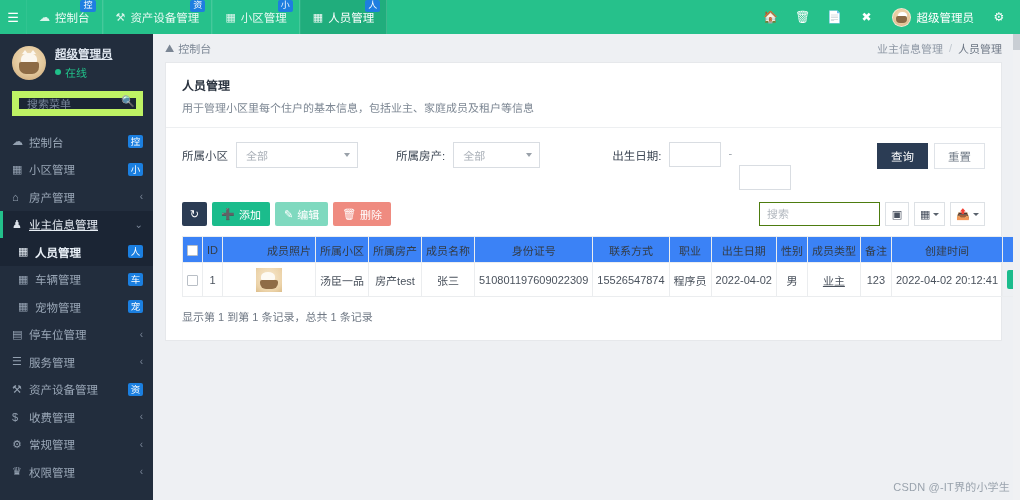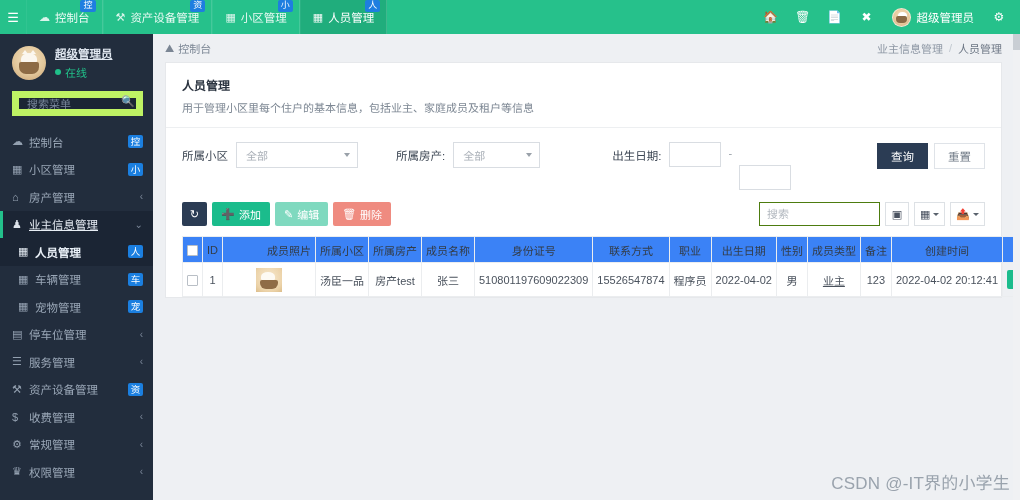--- a/index.html
+++ b/index.html
@@ -261,21 +261,21 @@
     display: inline-flex; align-items: center; justify-content: center;
     font-size: 9.5px; cursor: pointer;
   }
   .abtn-edit { background: #1bbc8c; }
   .abtn-del { background: #ea4c3b; }
 
   .tfoot { padding: 11px 16px 16px; font-size: 11px; color: #6f7884; }
 
   .watermark {
     position: absolute; right: 10px; bottom: 6px;
-    font-size: 17px; color: #9aa3ad; letter-spacing: .2px;
+    font-size: 11px; color: #9aa3ad; letter-spacing: .2px;
   }
   .scroll-tick {
     position: absolute; right: 0; top: 34px; width: 7px; height: 16px;
     background: #c9ced4;
   }
   .scroll-track {
     position: absolute; right: 0; top: 34px; bottom: 0; width: 7px; background: #f0f1f3;
   }
 </style>
 </head>
@@ -529,20 +529,21 @@
                     <div class="act-btns">
                       <span class="abtn abtn-edit">✎</span>
                       <span class="abtn abtn-del">Ὕ1</span>
                     </div>
                   </td>
                 </tr>
               </tbody>
           </table>
         </div>
 
+        <div class="tfoot">显示第 1 到第 1 条记录，总共 1 条记录</div>
 
       </div>
 
       <div class="watermark">CSDN @-IT界的小学生</div>
     </div>
 
     <div class="scroll-track"></div>
     <div class="scroll-tick"></div>
   </div>
 </div>

